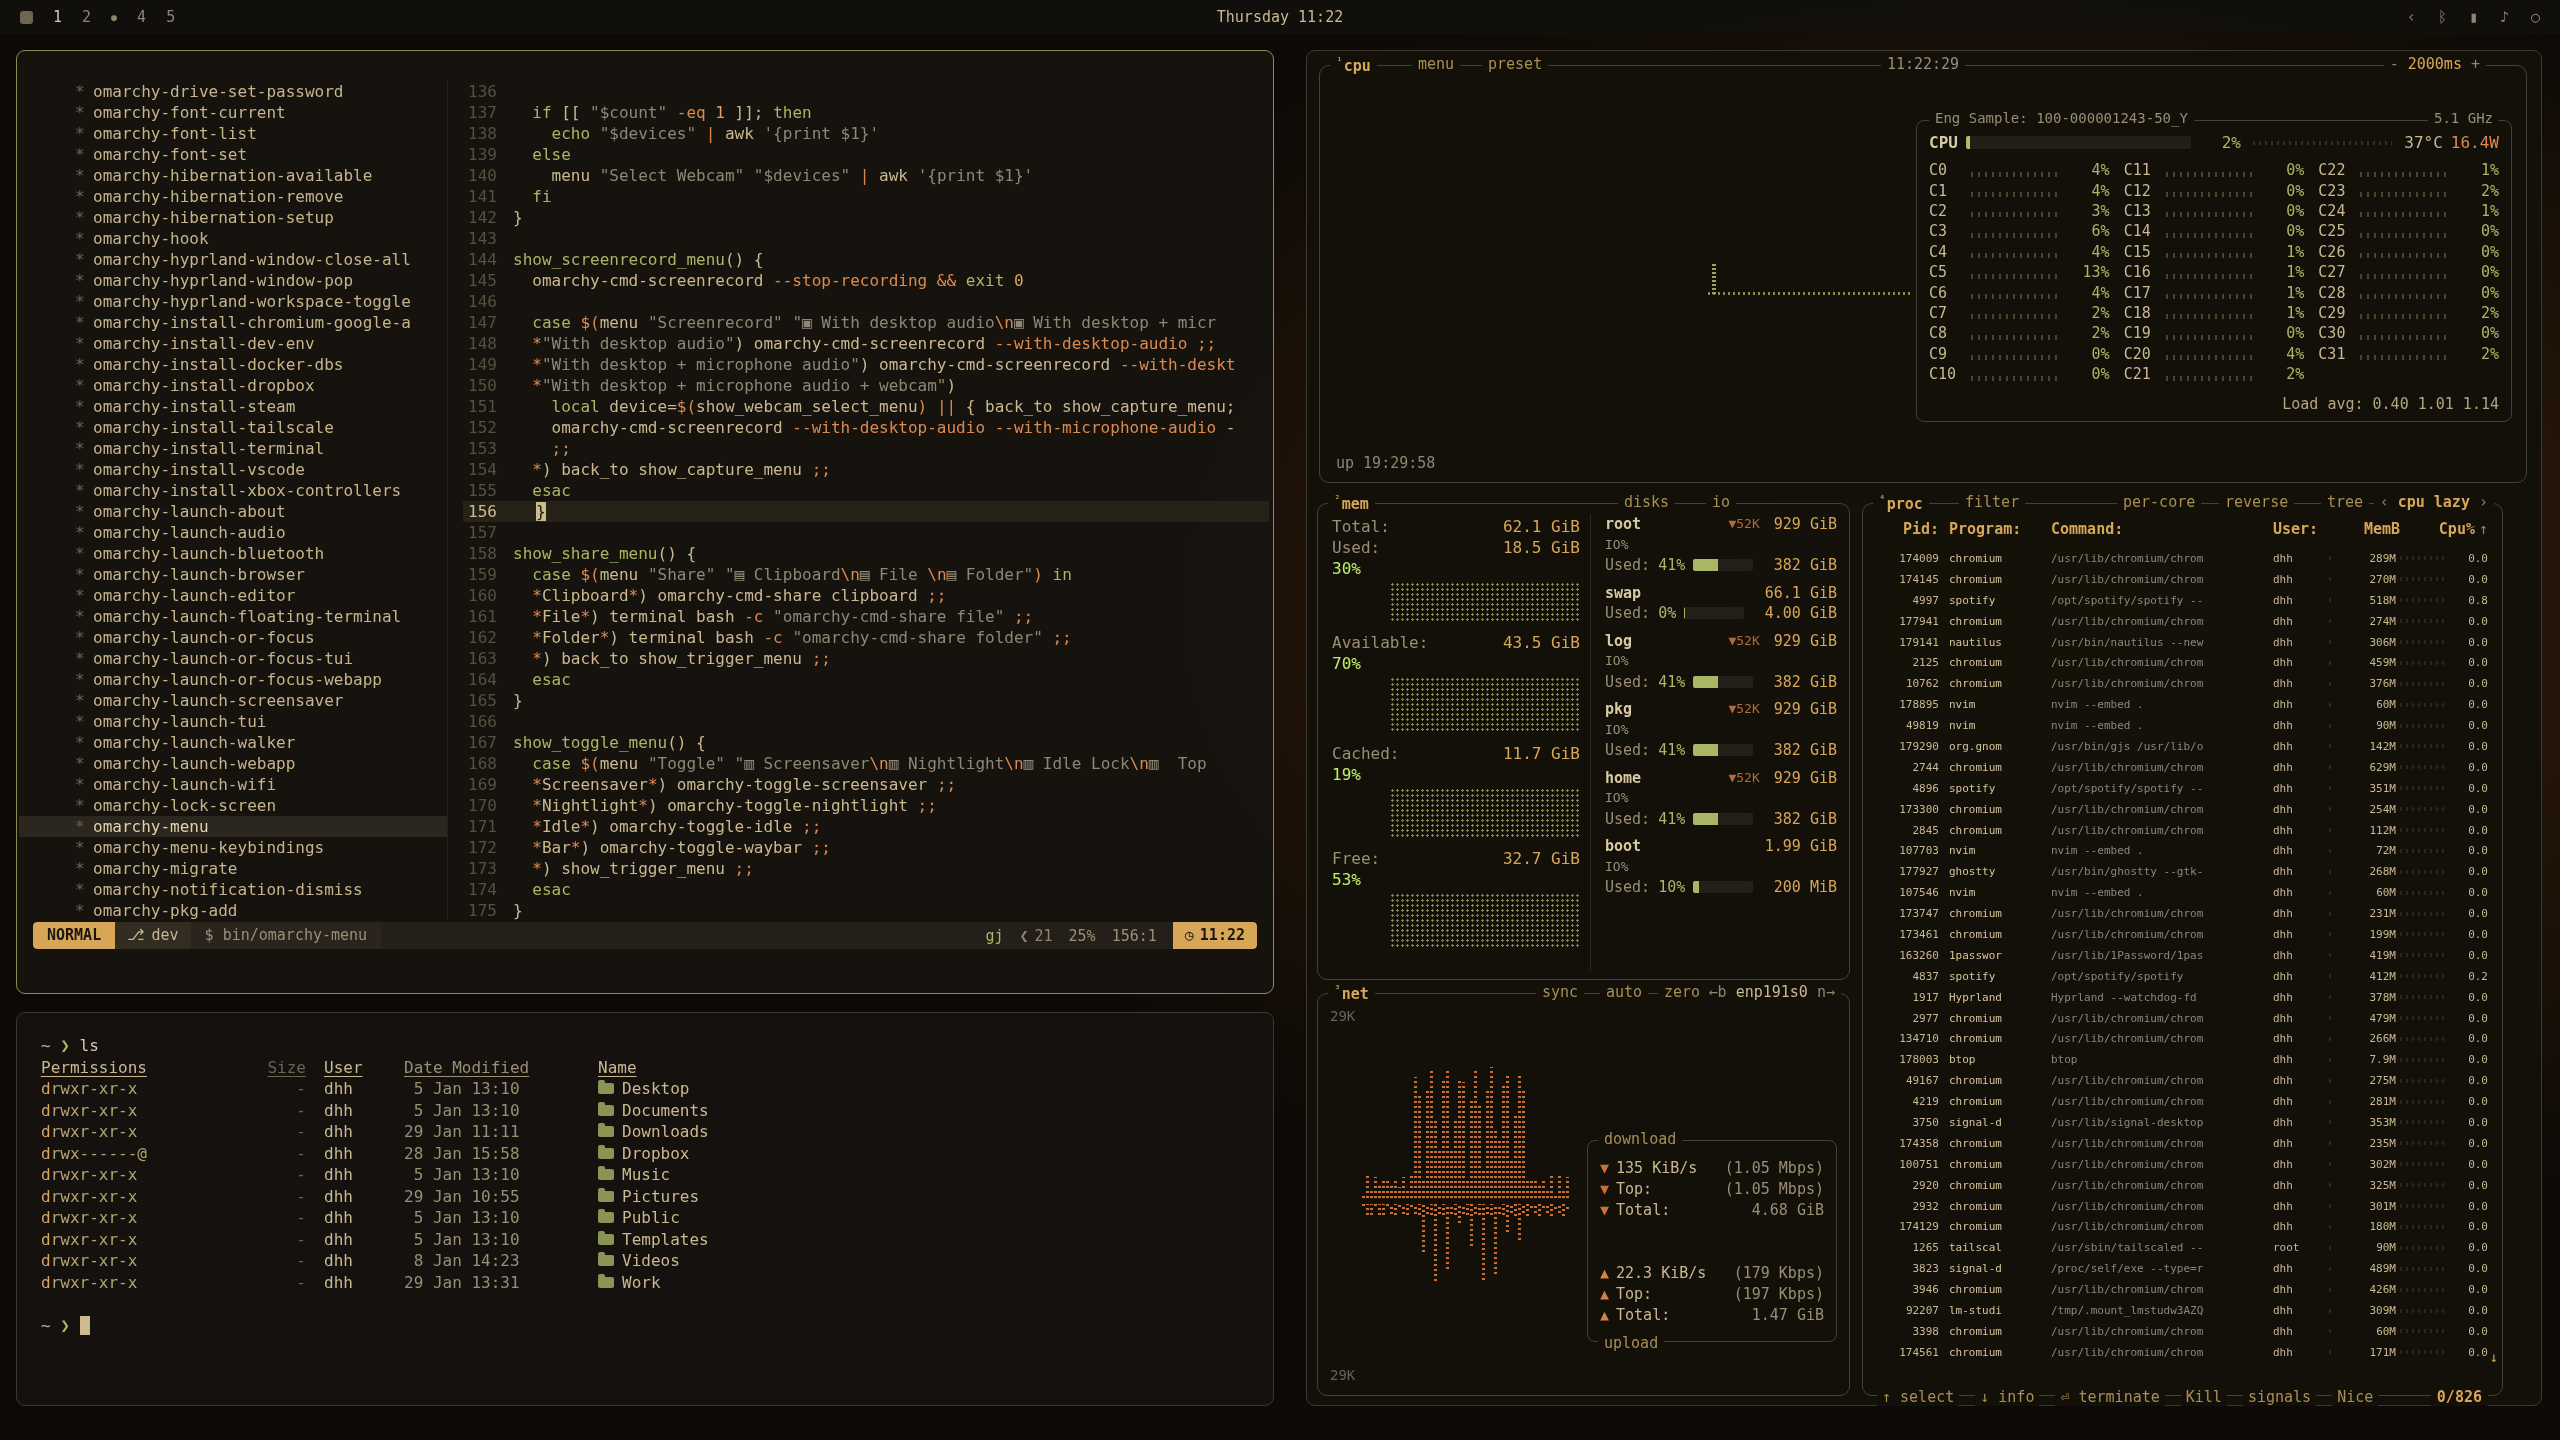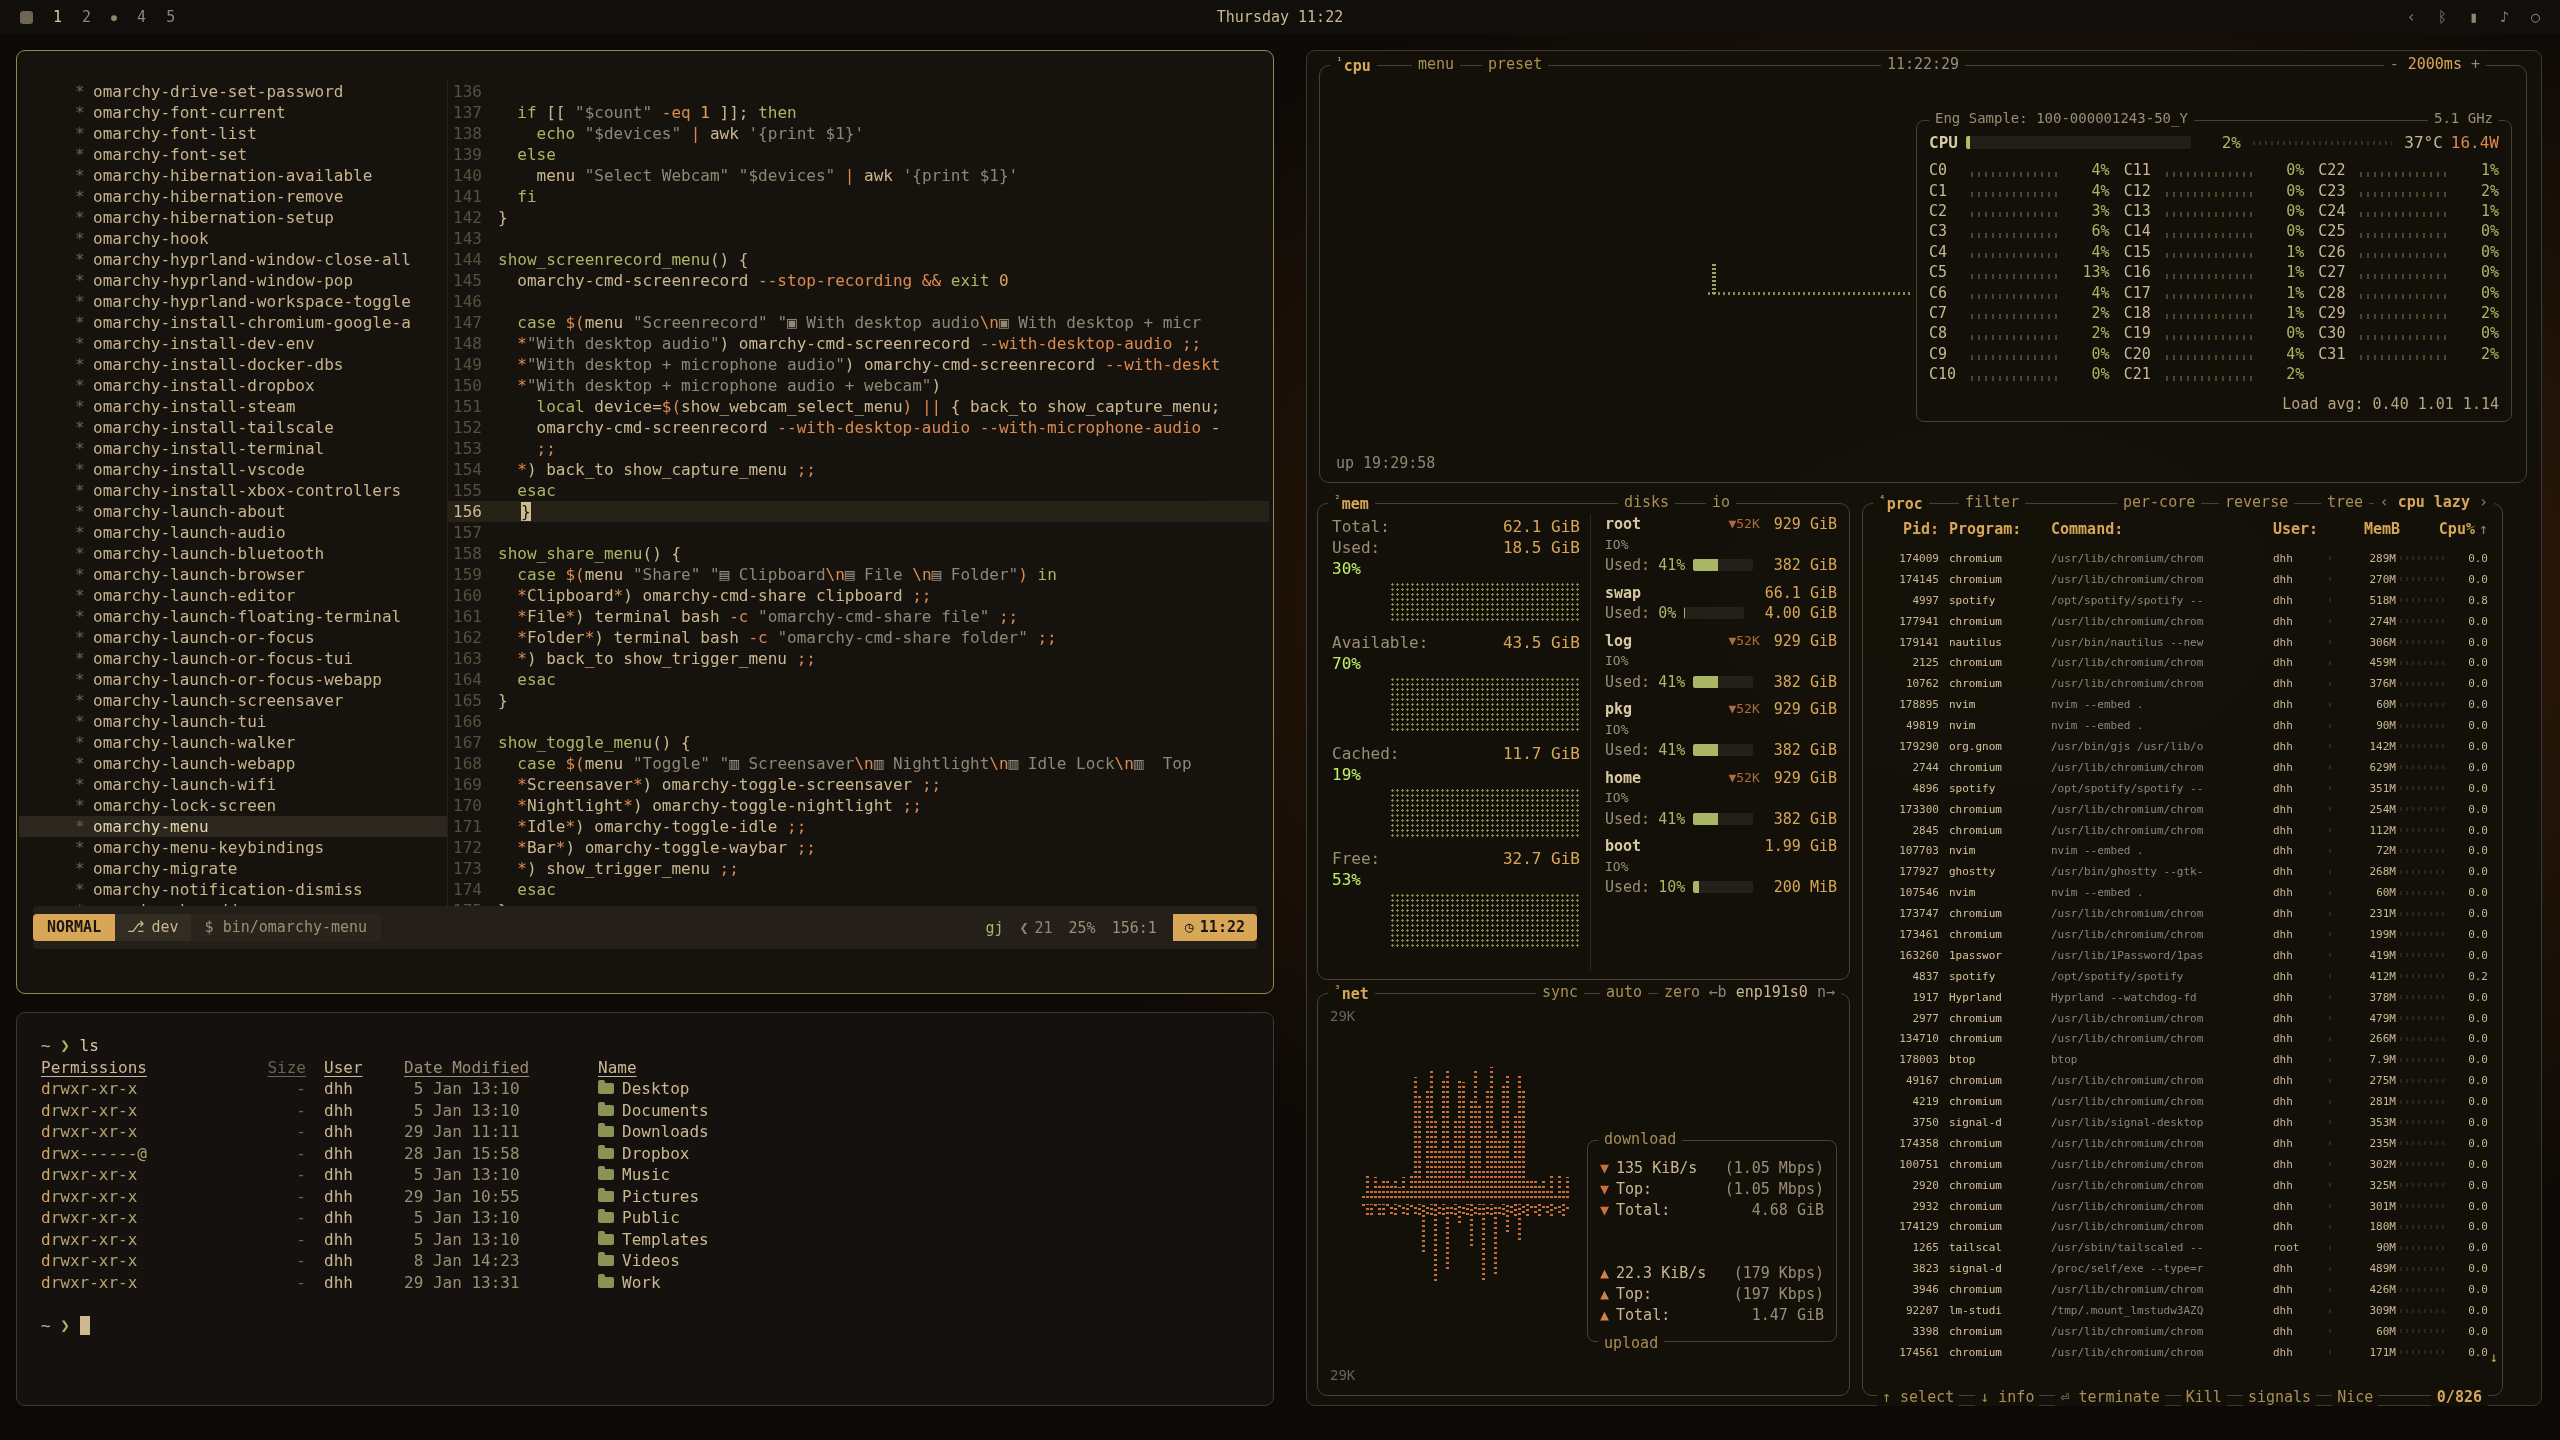--- a/index.html
+++ b/index.html
@@ -24,29 +24,29 @@
   .win.nvim{left:16px;top:50px;width:1258px;height:944px;border-color:#8f894f;background:#171410f6;}
   .win.term{left:16px;top:1012px;width:1258px;height:394px;}
   .win.btop{left:1306px;top:50px;width:1236px;height:1356px;background:#131009f8;}
   
   .filepane{position:absolute;left:2px;top:30px;width:428px;}
   .frow{height:21px;line-height:21px;padding-left:56px;white-space:pre;display:flex;}
   .frow .star{color:#6b6254;width:18px;display:inline-block;}
   .frow .fname{color:#c6b48c;}
   .frow.active{background:#2b261e;}
   .frow.active .fname{color:#e2d3ab;}
-  .codepane{position:absolute;left:430px;top:30px;right:4px;border-left:1px solid #27221b;}
+  .codepane{position:absolute;left:430px;top:30px;right:4px;border-left:1px solid #27221b;padding-left:15px;}
   .crow{height:21px;line-height:21px;display:flex;white-space:pre;}
   .crow .lnum{display:inline-block;width:50px;min-width:50px;text-align:right;padding-right:16px;color:#56503f;}
   .crow.curline{background:#272218;gap:23px;}
   .crow.curline .lnum{color:#cdbb8f;}
   .ltext{white-space:pre;overflow:hidden;}
   .seg-t{color:#cbb88f}.seg-g{color:#a9b665}.seg-s{color:#8f8674}.seg-o{color:#dd8a4f}.seg-y{color:#d8a657}
   .cursor{background:#cdbb8f;color:#1a1611 !important;}
-  .statusline{position:absolute;left:16px;right:16px;bottom:44px;height:43px;background:#241f18;border-radius:4px;display:flex;align-items:center;font-size:15px;overflow:hidden;}
+  .statusline{position:absolute;left:16px;right:16px;bottom:44px;height:27px;background:#241f18;border-radius:4px;display:flex;align-items:center;font-size:15px;overflow:hidden;}
   .mode-pill{background:#d8a657;color:#1a1611;font-weight:bold;padding:0 14px;height:27px;line-height:27px;border-radius:4px 0 0 4px;}
   .branch-seg{background:#332c22;color:#c9b891;padding:0 12px;height:27px;line-height:27px;display:flex;gap:7px;align-items:center;}
   .cmd-seg{background:#2a241c;color:#9a8f79;padding:0 14px;height:27px;line-height:27px;}
   .sl-flex{flex:1;}
   .sl-keys{color:#a9b665;margin-right:16px;}
   .sl-diag{color:#8f8570;margin-right:16px;display:flex;gap:6px;align-items:center;}
   .sl-pct,.sl-pos{color:#9a8f79;margin-right:16px;}
   .clock-pill{background:#d8a657;color:#1a1611;font-weight:bold;padding:0 12px;height:27px;line-height:27px;border-radius:0 4px 4px 0;display:flex;gap:6px;align-items:center;}
   
   .term-body{position:absolute;left:24px;top:22px;right:14px;bottom:10px;}

